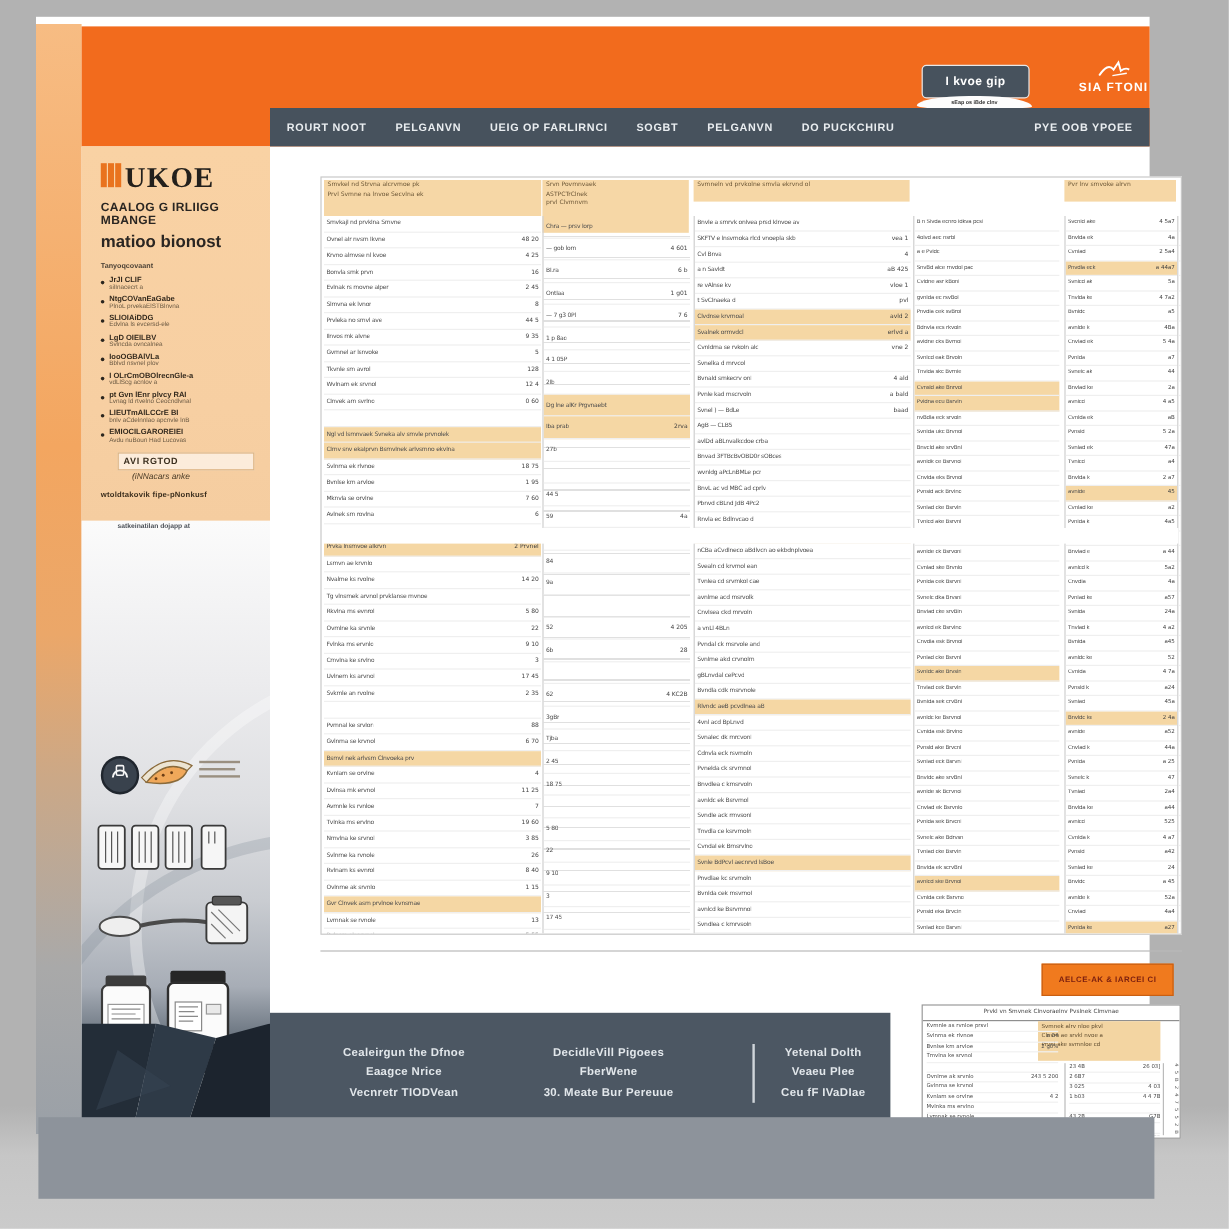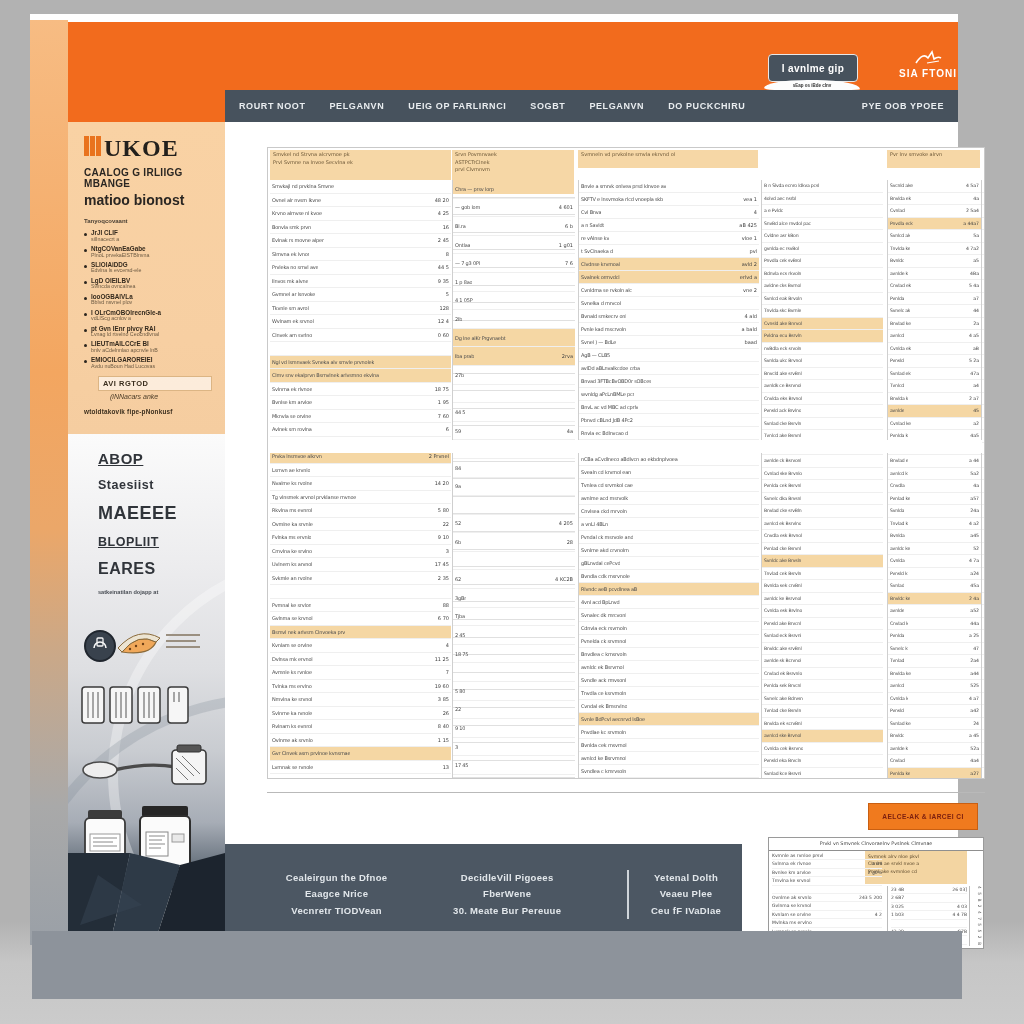--- a/index.html
+++ b/index.html
@@ -85,21 +85,21 @@
 </style>
 </head>
 <body>
 
 <div id="page" class="abs">
 
   <div id="left-strip" class="abs"></div>
 
   <div id="header-band" class="abs"></div>
 
-  <div id="hdr-btn" class="abs">I avnlme gip</div>
+  <div id="hdr-btn" class="abs">I kvoe gip</div>
   <div id="hdr-swoosh" class="abs">sEap os iBde clnv</div>
 
   <div id="logo" class="abs">
     <svg width="30" height="16" viewBox="0 0 30 16" style="display:block;margin:0 auto;">
       <path d="M3 13 q7 -11 12 -5 l4 -6 l2 7 q4 -3 7 -1" stroke="#ffffff" stroke-width="1.6" fill="none"></path>
       <path d="M14 13 l12 -2" stroke="#ffffff" stroke-width="1.2" fill="none"></path>
     </svg>
     <div class="logo-txt">SIA FTONI</div>
   </div>
 
@@ -191,27 +191,20 @@
       <div class="p-t">AVI RGTOD</div>
     </div>
     <div id="promo-sub">(iNNacars anke</div>
     <div id="promo-note">wtoldtakovik fipe-pNonkusf</div>
   </div>
 
   <div id="sidebar-mid" class="abs">
     <div class="swoosh" style="width:420px;height:420px;left:40px;top:120px;"></div>
     <div class="swoosh" style="width:500px;height:500px;left:-60px;top:260px;border-color:rgba(120,130,145,.25);"></div>
 
-    <div id="links">
-        <div class="s-link sz0 und">ABOP</div>
-        <div class="s-link sz1">Staesiist</div>
-        <div class="s-link sz2">MAEEEE</div>
-        <div class="s-link sz3 und">BLOPLIIT</div>
-        <div class="s-link sz4">EARES</div>
-      </div>
     <div id="links-note" style="margin-left:30px;">satkeinatilan dojapp at</div>
 
     <div id="icons">
       <div class="icon-row">
         <svg width="130" height="44" viewBox="0 0 130 44">
           <circle cx="20" cy="22" r="15" fill="#39424d" stroke="#20262e" stroke-width="2"></circle>
           <path d="M14 24 a6 6 0 0 1 12 0" stroke="#f5f5f5" stroke-width="1.6" fill="none"></path>
           <rect x="17" y="14" width="6" height="8" rx="1" fill="none" stroke="#f5f5f5" stroke-width="1.3"></rect>
           <path d="M42 28 q16 -20 34 -10 q-6 14 -34 10 z" fill="#f0a85a" stroke="#8a6a3a" stroke-width="1.2"></path>
           <path d="M42 28 q16 -20 34 -10 l4 -4 q-22 -12 -42 10 z" fill="#ece4d2" stroke="#8a6a3a" stroke-width="1"></path>

